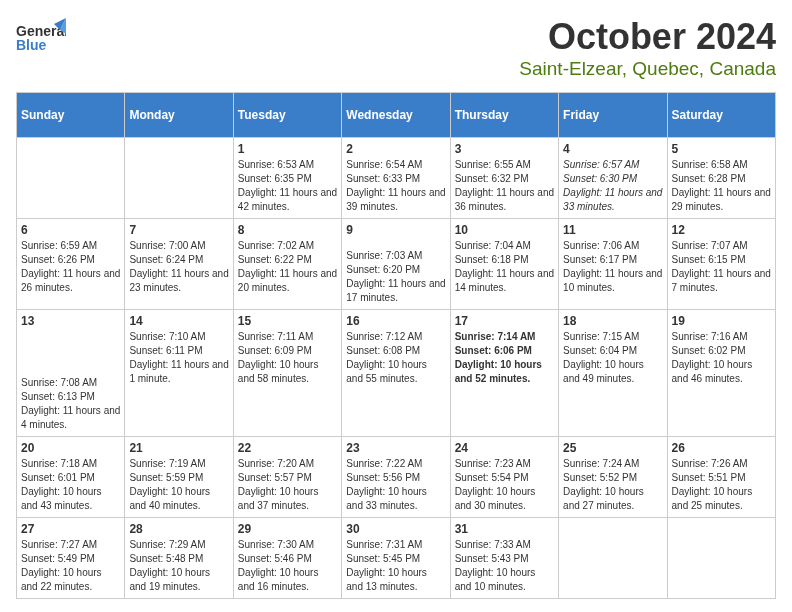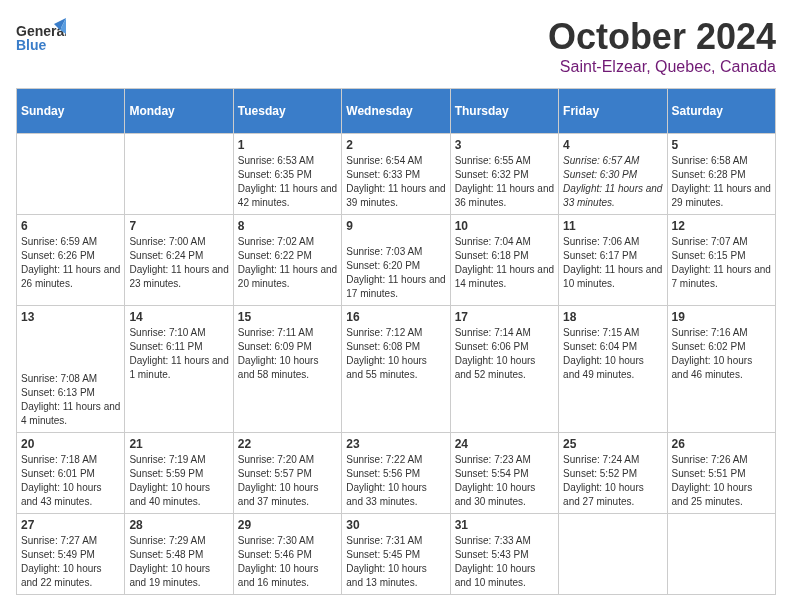--- a/index.html
+++ b/index.html
@@ -23,22 +23,22 @@
     }
     .title-block {
       text-align: right;
     }
     .month-title {
       font-size: 36px;
       font-weight: bold;
       color: #333;
     }
     .subtitle {
-      font-size: 16px;
-      color: #701a75;
+      font-size: 19px;
+      color: #4d7c0f;
     }
     .calendar {
       width: 100%;
       border-collapse: collapse;
       font-size: 11px;
     }
     .calendar thead tr th {
       background-color: #3a7dc9;
       color: #fff;
       padding: 15px 4px;
@@ -207,21 +207,21 @@
 Daylight: 10 hours and 58 minutes.</div>
         </td>
         <td>
           <div class="day-number">16</div>
           <div class="day-info" style="white-space: pre-line;">Sunrise: 7:12 AM
 Sunset: 6:08 PM
 Daylight: 10 hours and 55 minutes.</div>
         </td>
         <td>
           <div class="day-number">17</div>
-          <div class="day-info" style="white-space: pre-line;">Sunrise: 7:14 AM
+          <div class="day-info" style="white-space: pre-line; font-weight: bold;">Sunrise: 7:14 AM
 Sunset: 6:06 PM
 Daylight: 10 hours and 52 minutes.</div>
         </td>
         <td>
           <div class="day-number">18</div>
           <div class="day-info" style="white-space: pre-line;">Sunrise: 7:15 AM
 Sunset: 6:04 PM
 Daylight: 10 hours and 49 minutes.</div>
         </td>
         <td>

